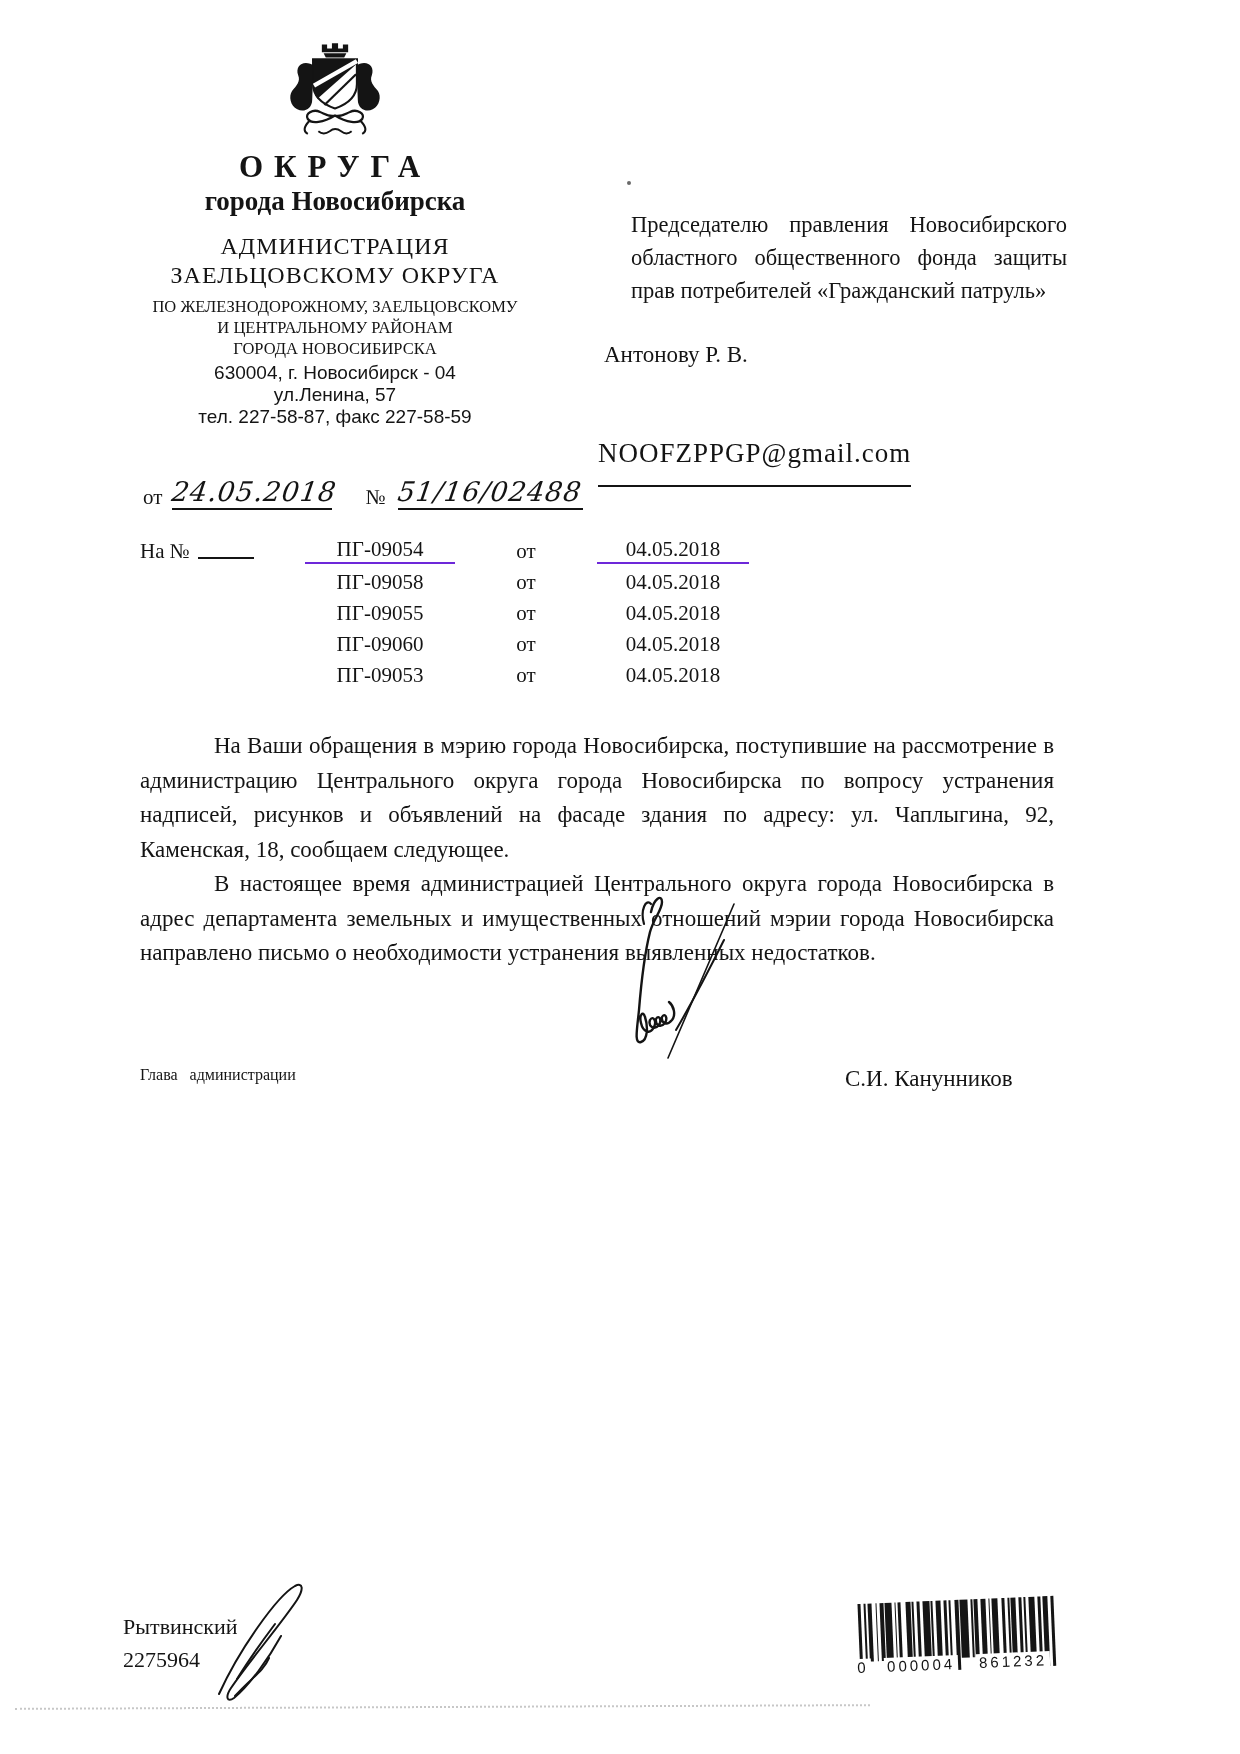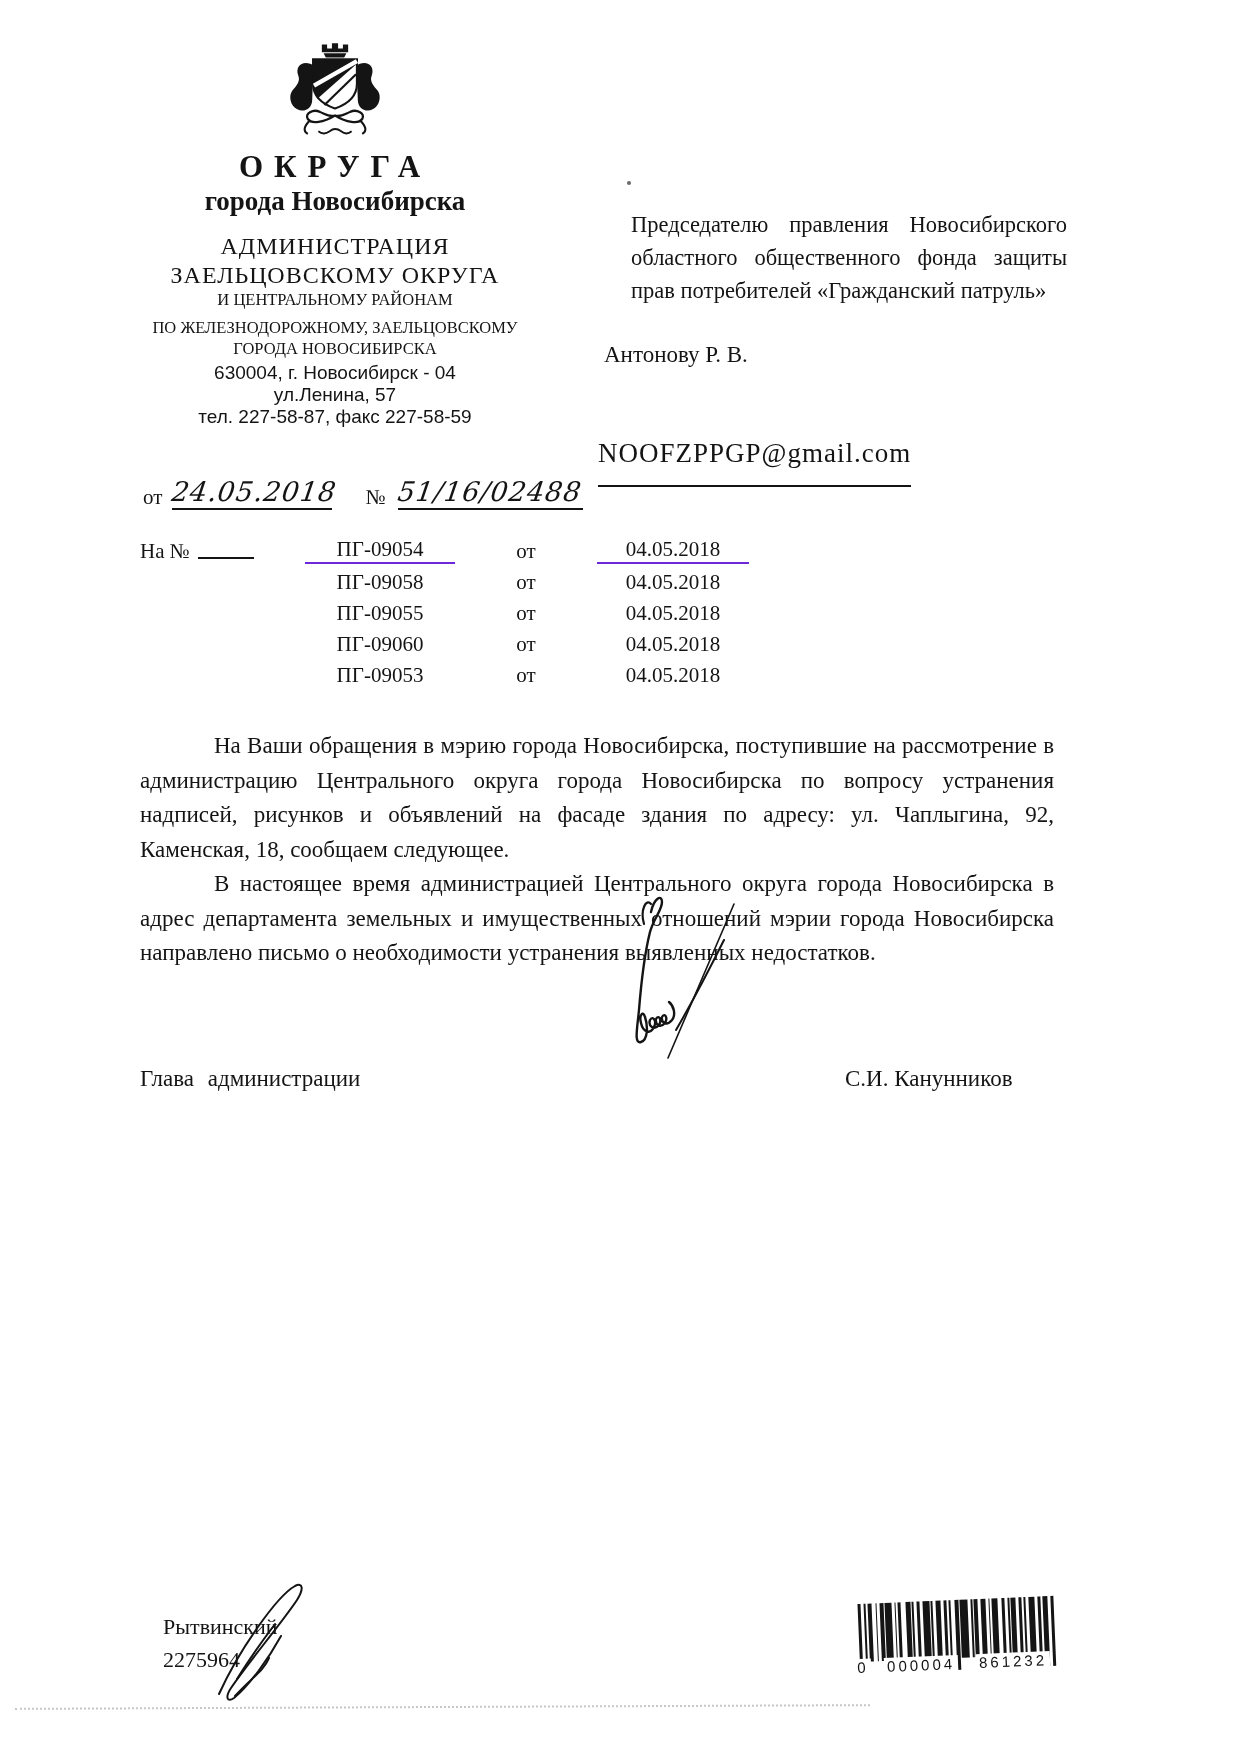--- a/index.html
+++ b/index.html
@@ -44,26 +44,26 @@
   
   .recipient{position:absolute;left:631px;top:208px;width:436px;font-size:22.5px;line-height:33px;text-align:justify;}
   .recipient-name{position:absolute;left:604px;top:342px;font-size:23px;}
   .recipient-email{position:absolute;left:598px;top:438px;font-size:27px;letter-spacing:1px;border-bottom:2px solid #141414;padding-bottom:16px;}
 
   
   .letter-body{position:absolute;left:140px;top:729px;width:914px;font-size:23px;line-height:34.5px;text-align:justify;}
   .letter-body p{margin:0;text-indent:74px;}
 
   
-  .sig-position{position:absolute;left:140px;top:1066px;font-size:23px;word-spacing:8px;}
+  .sig-position{position:absolute;left:140px;top:1066px;font-size:16px;word-spacing:8px;}
   .sig-name{position:absolute;left:845px;top:1066px;font-size:23px;}
   .sig-svg{position:absolute;left:548px;top:890px;}
 
   
-  .executor{position:absolute;left:123px;top:1610px;font-size:22px;line-height:33px;margin-left:40px;}
+  .executor{position:absolute;left:123px;top:1610px;font-size:22px;line-height:33px;}
   .paraph-svg{position:absolute;left:205px;top:1576px;}
   .barcode{position:absolute;left:860px;top:1604px;width:215px;height:60px;transform:rotate(-2.4deg);transform-origin:left bottom;}
   .bars{position:relative;display:flex;align-items:flex-start;height:58px;overflow:visible;}
   .bar{background:#151515;}
   .bc-digits{position:absolute;font-family:"Liberation Sans","DejaVu Sans",sans-serif;font-size:15px;letter-spacing:3px;background:#fff;padding:0 3px;bottom:-12px;}
   .bc-d0{left:-6px;}
   .bc-d1{left:24px;}
   .bc-d2{left:116px;}
   .scanline{position:absolute;left:15px;top:1706px;width:855px;border-top:2px dotted #9a9a9a;opacity:0.55;transform:rotate(-0.25deg);}
   .speck{position:absolute;left:627px;top:181px;width:4px;height:4px;border-radius:50%;background:#444;opacity:0.8;}
@@ -88,22 +88,22 @@
       <path d="M53,74 L89,39" stroke="#141414" stroke-width="2.5" fill="none"></path>
 
       <path d="M65,86 C52,94 38,96 34,90 C30,84 40,78 48,82 C55,85 59,88 65,86 C71,88 75,85 82,82 C90,78 100,84 96,90 C92,96 78,94 65,86 Z" fill="none" stroke="#141414" stroke-width="2.6"></path>
       <path d="M36,92 C30,98 28,104 34,107 M94,92 C100,98 102,104 96,107" fill="none" stroke="#141414" stroke-width="2.4"></path>
       <path d="M46,104 q6,5 13,0 q6,-5 13,0 q6,5 12,0" fill="none" stroke="#141414" stroke-width="2.2"></path>
     </svg>
     <div class="t-meria">ОКРУГА</div>
     <div class="t-city">города Новосибирска</div>
     <div class="t-admin">АДМИНИСТРАЦИЯ</div>
     <div class="t-okrug">ЗАЕЛЬЦОВСКОМУ ОКРУГА</div>
+    <div class="t-district t-district-first">ПО ЖЕЛЕЗНОДОРОЖНОМУ, ЗАЕЛЬЦОВСКОМУ</div>
     <div class="t-district">И ЦЕНТРАЛЬНОМУ РАЙОНАМ</div>
-    <div class="t-district t-district-first">ПО ЖЕЛЕЗНОДОРОЖНОМУ, ЗАЕЛЬЦОВСКОМУ</div>
     <div class="t-district">ГОРОДА НОВОСИБИРСКА</div>
     <div class="t-addr t-addr-first">630004, г. Новосибирск - 04</div>
     <div class="t-addr">ул.Ленина, 57</div>
     <div class="t-addr">тел. 227-58-87, факс 227-58-59</div>
   </div>
 
   <div class="outgoing">
     <span>от</span><span class="ufield date"><span class="hand">24.05.2018</span></span>
     <span class="no-label">№</span><span class="ufield num"><span class="hand">51/16/02488</span></span>
   </div>

